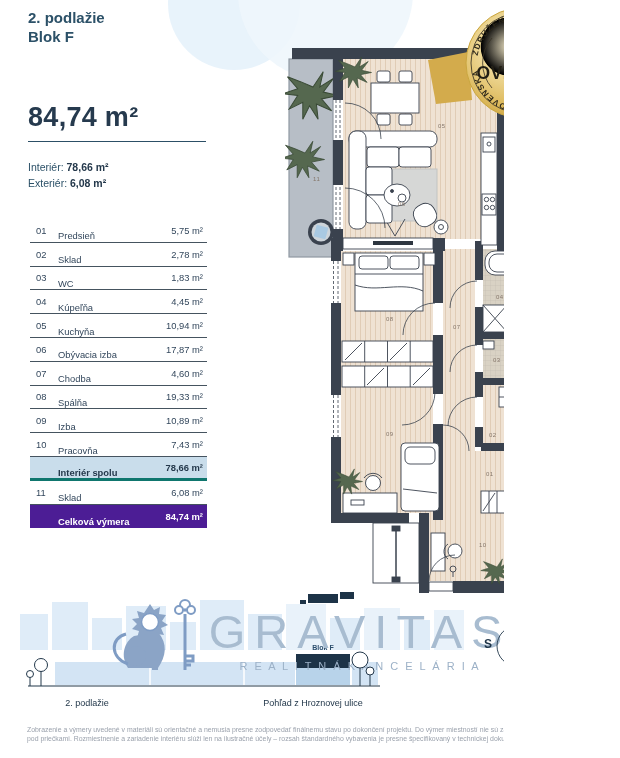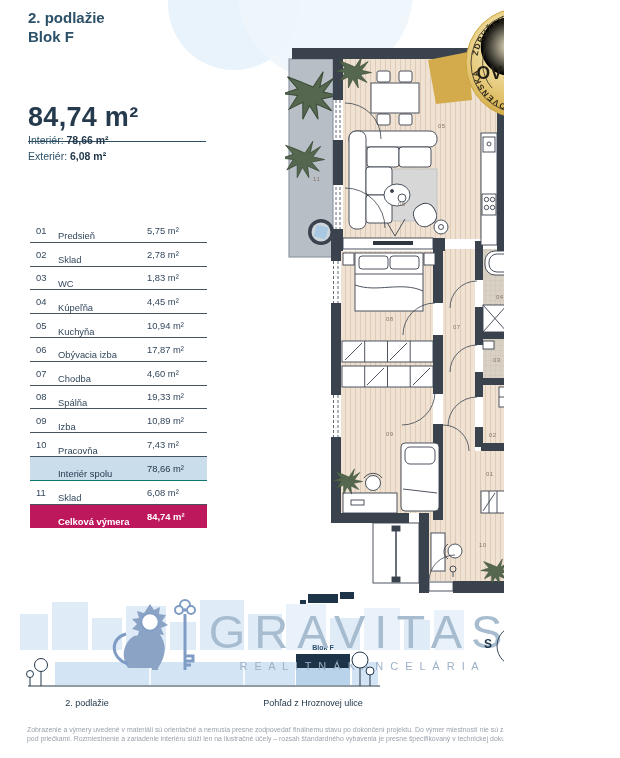--- a/index.html
+++ b/index.html
@@ -4,29 +4,29 @@
 <style>
   html,body{margin:0;padding:0;background:#fff;}
   .page{position:relative;width:504px;height:758px;background:#fff;overflow:hidden;
         font-family:"Liberation Sans",sans-serif;color:#2c4f66;}
   .bg-circle{position:absolute;border-radius:50%;}
   .c1{left:168px;top:-62px;width:132px;height:132px;background:#e4f1fa;opacity:.85;}
   .c2{left:238px;top:-95px;width:175px;height:175px;background:#eef6fc;opacity:.9;}
   .header{position:absolute;left:28px;top:8px;font-size:15px;font-weight:bold;line-height:19px;color:#2c5168;}
   .total-area{position:absolute;left:28px;top:102px;font-size:27px;font-weight:bold;color:#263a4e;letter-spacing:.3px;}
   .rule{position:absolute;left:28px;top:141px;width:178px;height:0;border-top:1px solid #2c4f66;}
-  .sub-areas{position:absolute;left:28px;top:132px;font-size:10.5px;line-height:16px;color:#2c5168;}
+  .sub-areas{position:absolute;left:28px;top:159px;font-size:10.5px;line-height:16px;color:#2c5168;}
   .sub-areas b{color:#24384b;}
   .room-table{position:absolute;left:30px;top:219px;width:177px;font-size:9.4px;color:#33475c;}
   .trow{display:flex;align-items:center;height:23.8px;border-bottom:1px solid #45535f;box-sizing:border-box;padding:0 4px 0 6px;}
   .trow .num{width:22px;}
   .trow .nm{flex:1;margin-top:11px;}
-  .trow .val{width:56px;text-align:left;}
-  .trow.hl{background:#c9ddeb;font-weight:normal;color:#24384b;border-bottom:1px solid #0f766e;}
-  .trow.dark{background:#be185d;color:#fff;font-weight:bold;border-bottom:none;}
+  .trow .val{width:56px;text-align:right;}
+  .trow.hl{background:#c9ddeb;font-weight:bold;color:#24384b;border-bottom:3px solid #0f766e;}
+  .trow.dark{background:#4c1d95;color:#fff;font-weight:bold;border-bottom:none;}
   .plan-svg{position:absolute;left:285px;top:45px;}
   .badge-svg{position:absolute;left:420px;top:0;}
   .carousel-prev{position:absolute;left:556px;top:452px;width:0;height:0;
      border-right:23px solid #c7dcec;border-top:20px solid transparent;border-bottom:20px solid transparent;cursor:pointer;}
   .logo-svg{position:absolute;left:0;top:592px;}
   .flabel{position:absolute;top:698px;font-size:9px;color:#22374a;text-align:center;}
   .fl1{left:32px;width:110px;}
   .fl2{left:238px;width:150px;}
   .disclaimer{position:absolute;left:27px;top:726px;width:566px;font-size:6.9px;line-height:8.6px;color:#9ba2ad;}
 </style>

